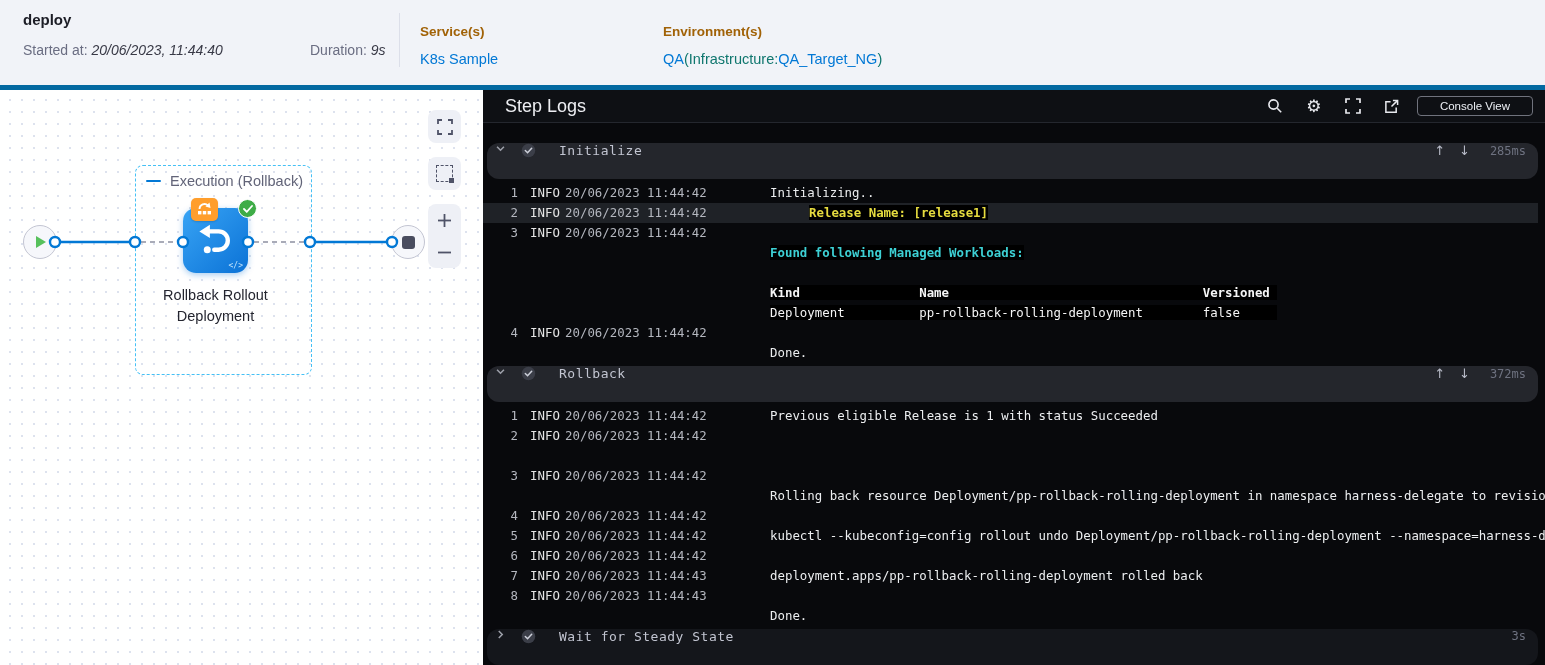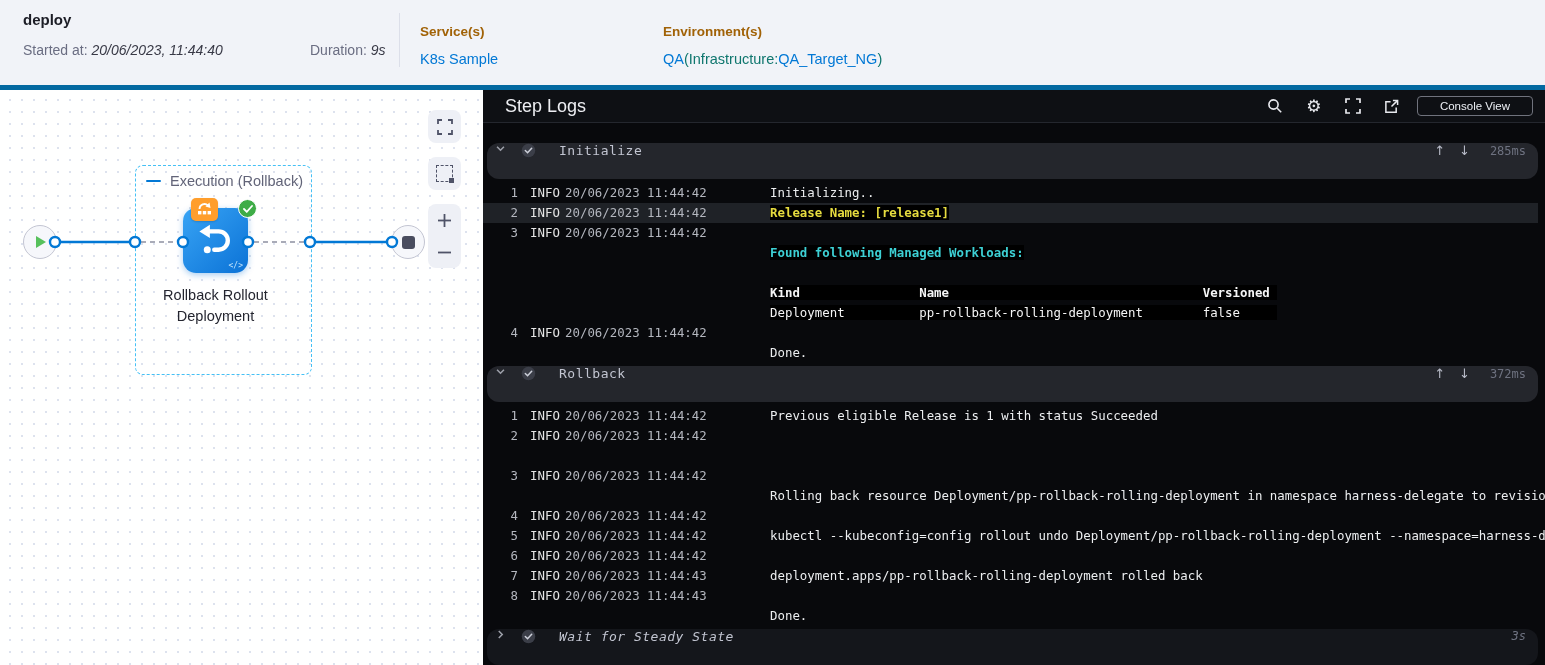--- a/index.html
+++ b/index.html
@@ -68,35 +68,35 @@
   .tb-icon{width:18px;height:18px;display:flex;align-items:center;justify-content:center;
            color:#e8e9ee;cursor:pointer;font-size:16px;line-height:1;}
   .console-btn{margin-right:12px;border:1px solid #70737d;border-radius:4px;background:transparent;
                color:#eceff4;font-size:11.5px;padding:3px 22px;cursor:pointer;
                font-family:"Liberation Sans",sans-serif;}
 
   .log-content{font-family:"DejaVu Sans Mono",monospace;}
   .sec-header{height:36px;margin:3px 7px 4px 4px;border-radius:12px;background:#24262c;
               display:flex;align-items:flex-start;cursor:pointer;}
   .log-section.first .sec-header{margin-top:20px;}
-  .log-section.collapsed .sec-header{background:#14161b;font-style:italic;}
+  .log-section.collapsed .sec-header{background:#14161b;}
   .sec-chev{width:26px;display:flex;justify-content:center;color:#9ea1ab;}
   .sec-check{width:30px;display:flex;justify-content:center;}
   .sec-title{margin-left:16px;font-size:13px;color:#c2c5d1;letter-spacing:.5px;}
   .sec-right{margin-left:auto;display:flex;align-items:center;gap:14px;margin-right:12px;}
   .sec-arrow{color:#b9bcc9;font-size:13px;cursor:pointer;font-family:"DejaVu Sans",sans-serif;}
   .sec-dur{font-size:12px;color:#6e7280;min-width:42px;text-align:right;}
 
   .log-row{display:flex;height:20px;line-height:20px;font-size:12.4px;white-space:pre;}
   .log-row.hl{background:#1f2227;margin-right:7px;}
   .c-num{width:35px;text-align:right;color:#b4b7bf;flex:none;}
   .c-lvl{width:35px;margin-left:12px;color:#e5e5e5;flex:none;}
   .c-ts{width:205px;color:#b4b7bf;flex:none;}
   .c-msg{flex:1;overflow:hidden;color:#eceef0;}
-  .m-yellow{color:#e6dc3f;font-weight:bold;background:#000;}
+  .m-yellow{color:#e6dc3f;font-weight:bold;background:#000;margin-left:39px;}
   .m-cyan{color:#3dd0d4;font-weight:bold;background:#000;}
   .m-table{color:#f5f5f5;background:#000;}
   .m-tablehead{color:#f5f5f5;font-weight:bold;background:#000;}
 </style>
 </head>
 <body>
 
 <div class="app">
 
   <div class="tophdr">

